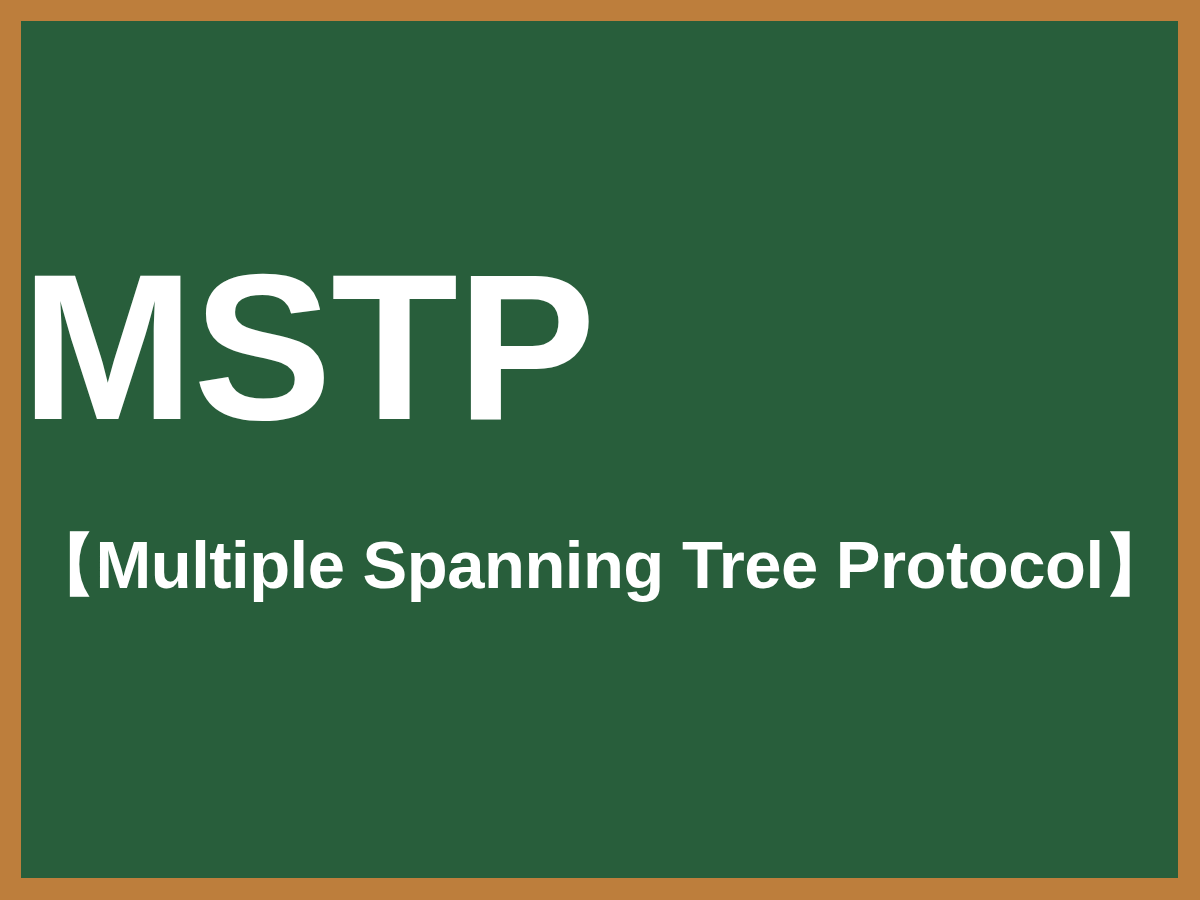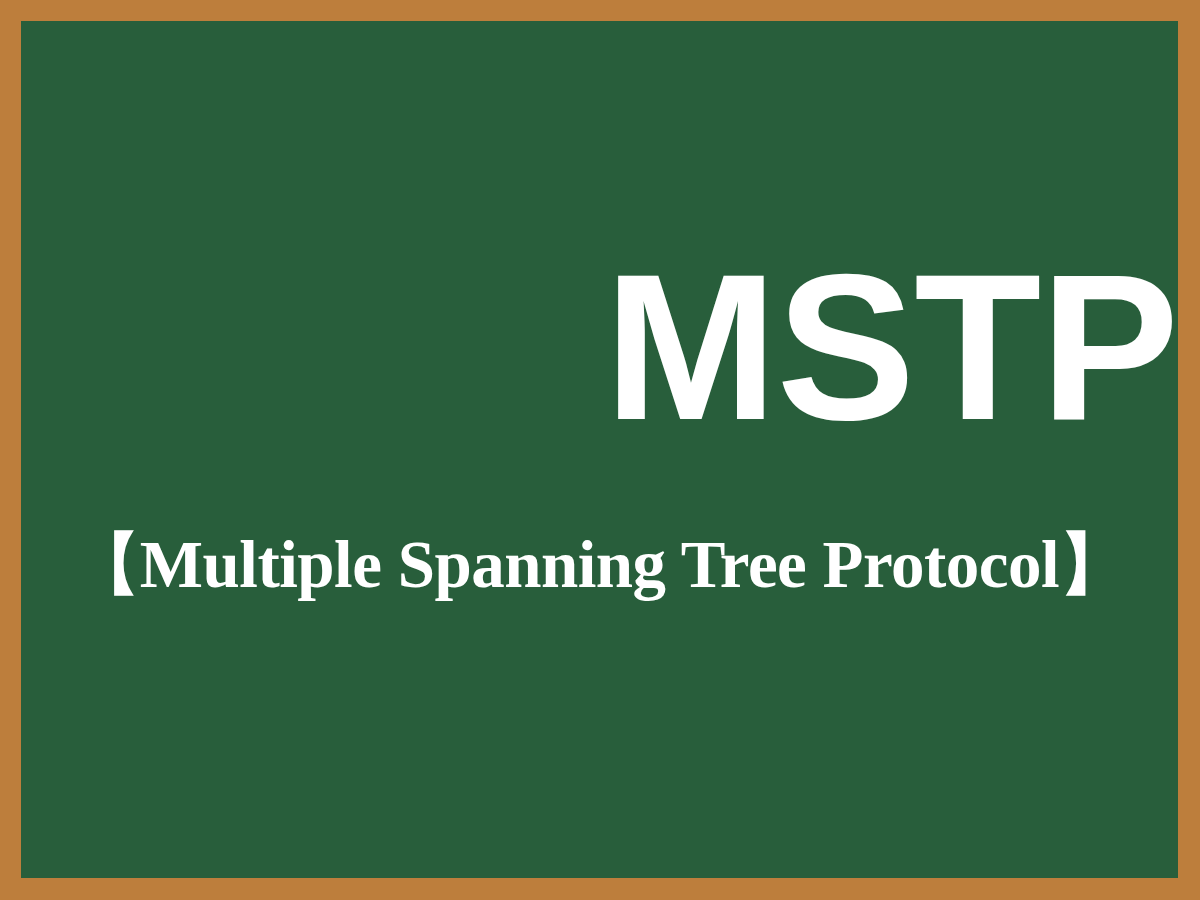--- a/index.html
+++ b/index.html
@@ -38,21 +38,21 @@
     flex-direction: column;
     align-items: center;
     justify-content: flex-start;
   }
 
   #title-block {
     position: absolute;
     left: 0;
     right: 0;
     top: 222px;
-    text-align: right;
+    text-align: left;
   }
 
   #eyecatch-title {
     display: block;
     font-family: "Liberation Sans", sans-serif;
     font-weight: 700;
     font-size: 208px;
     line-height: 1;
     letter-spacing: -1px;
     color: #ffffff;
@@ -63,21 +63,21 @@
   #subtitle-block {
     position: absolute;
     left: 0;
     right: 0;
     top: 502px;
     text-align: center;
   }
 
   #eyecatch-subtitle {
     display: block;
-    font-family: Liberation Serif, serif;
+    font-family: Liberation Sans, sans-serif;
     font-weight: 700;
     font-size: 67px;
     line-height: 1.25;
     letter-spacing: -0.5px;
     color: #ffffff;
     margin: 0;
     white-space: nowrap;
   }
 </style>
 </head>

